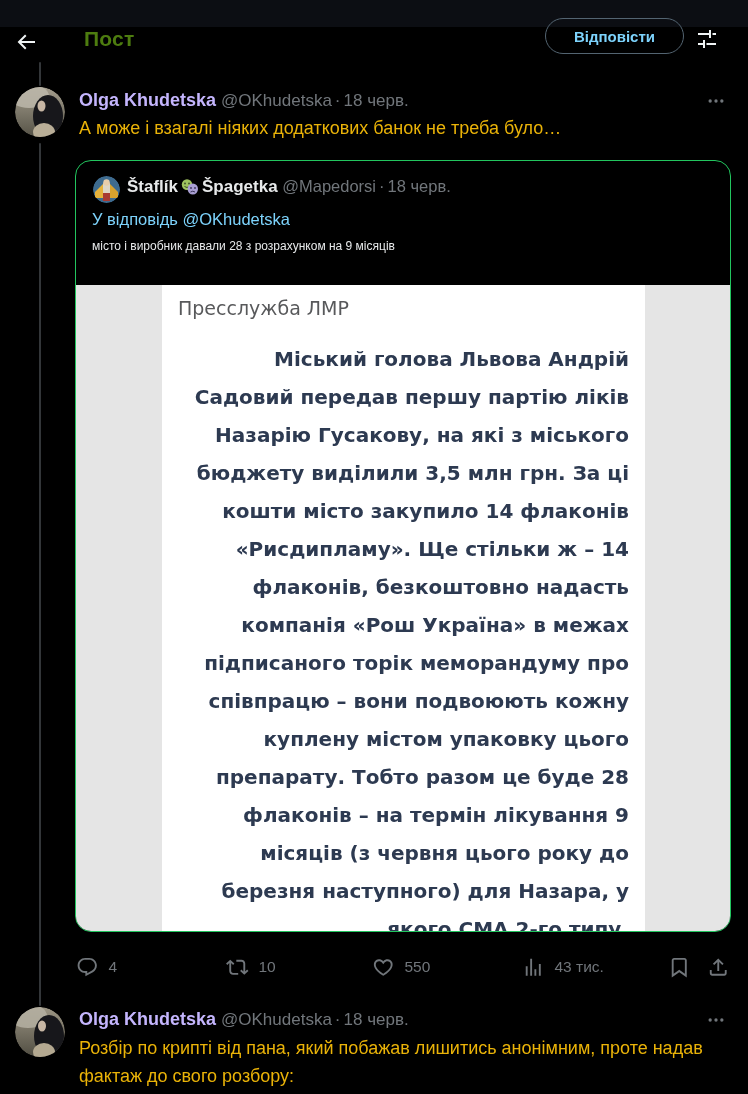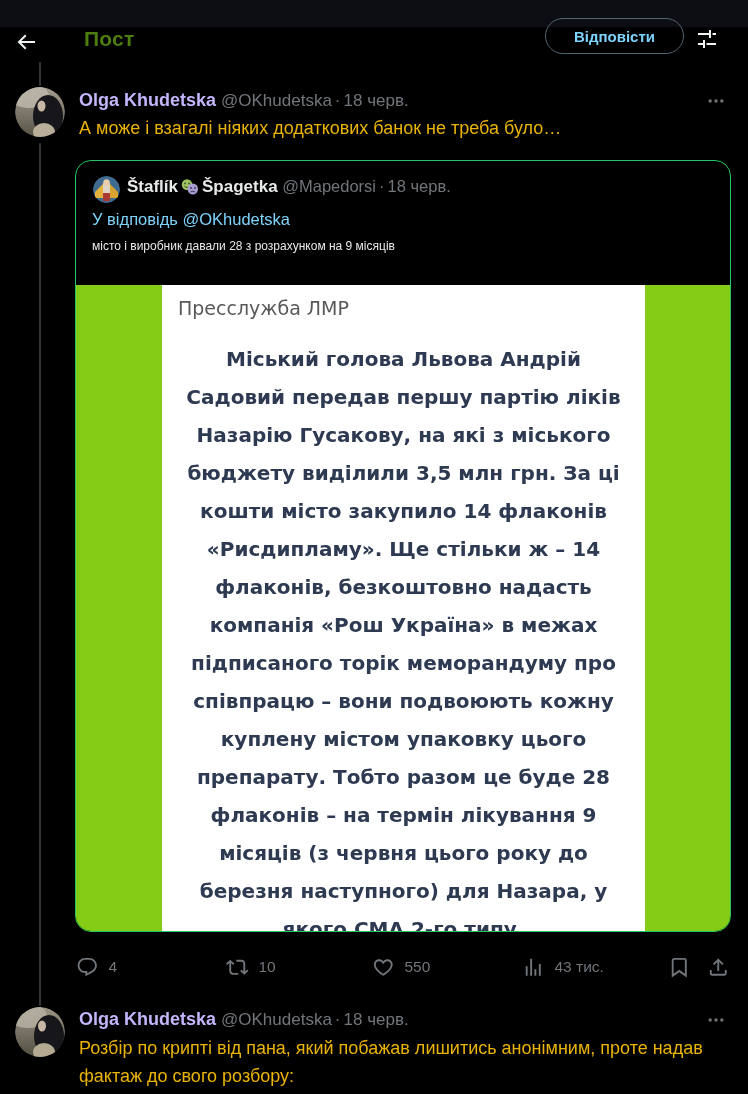--- a/index.html
+++ b/index.html
@@ -40,25 +40,25 @@
   
   .quote-box{left:75px;top:160px;width:656px;height:772px;border:1px solid #22c55e;border-radius:16px;
       overflow:hidden;cursor:pointer;box-sizing:border-box;}
   .q-avatar{position:absolute;left:17px;top:15px;width:27px;height:27px;border-radius:50%;overflow:hidden;}
   .q-head{position:absolute;left:51px;top:16px;font-size:16.5px;color:#71767b;white-space:nowrap;}
   .q-head .qname{font-size:17px;font-weight:bold;color:#e7e9ea;}
   .q-head .sep{margin:0 3px;}
   .masks{display:inline-block;vertical-align:-3px;margin:0 3px;}
   .q-replying{position:absolute;left:16px;top:49px;font-size:16.5px;color:#7dd3fc;text-align:right;}
   .q-text{position:absolute;left:16px;top:78px;font-size:12px;color:#e7e9ea;}
-  .q-media{position:absolute;left:0;top:124px;width:654px;height:647px;background:#84cc16;}
+  .q-media{position:absolute;left:0;top:124px;width:654px;height:647px;background:#e5e5e5;}
   .white-img{position:absolute;left:86px;top:0;width:483px;height:647px;background:#ffffff;
       box-sizing:border-box;padding:12px 16px 0 16px;overflow:hidden;font-family:"DejaVu Sans",sans-serif;}
   .img-label{font-size:19px;color:#58595b;}
-  .img-body{margin-top:21px;font-size:20px;font-weight:bold;color:#2d3a51;line-height:38px;text-align:center;}
+  .img-body{margin-top:21px;font-size:20px;font-weight:bold;color:#2d3a51;line-height:38px;text-align:right;}
 
   
   .eng{top:948px;height:38px;display:flex;align-items:center;gap:10px;color:#71767b;cursor:pointer;}
   .eng .cnt{font-size:15.5px;}
   .e-reply{left:76px;} .e-rt{left:226px;text-align:right;} .e-like{left:372px;justify-content:flex-end;} .e-views{left:522px;}
   .e-bm{left:668px;} .e-share{left:707px;}
   svg{display:block;}
 </style>
 </head>
 <body>

